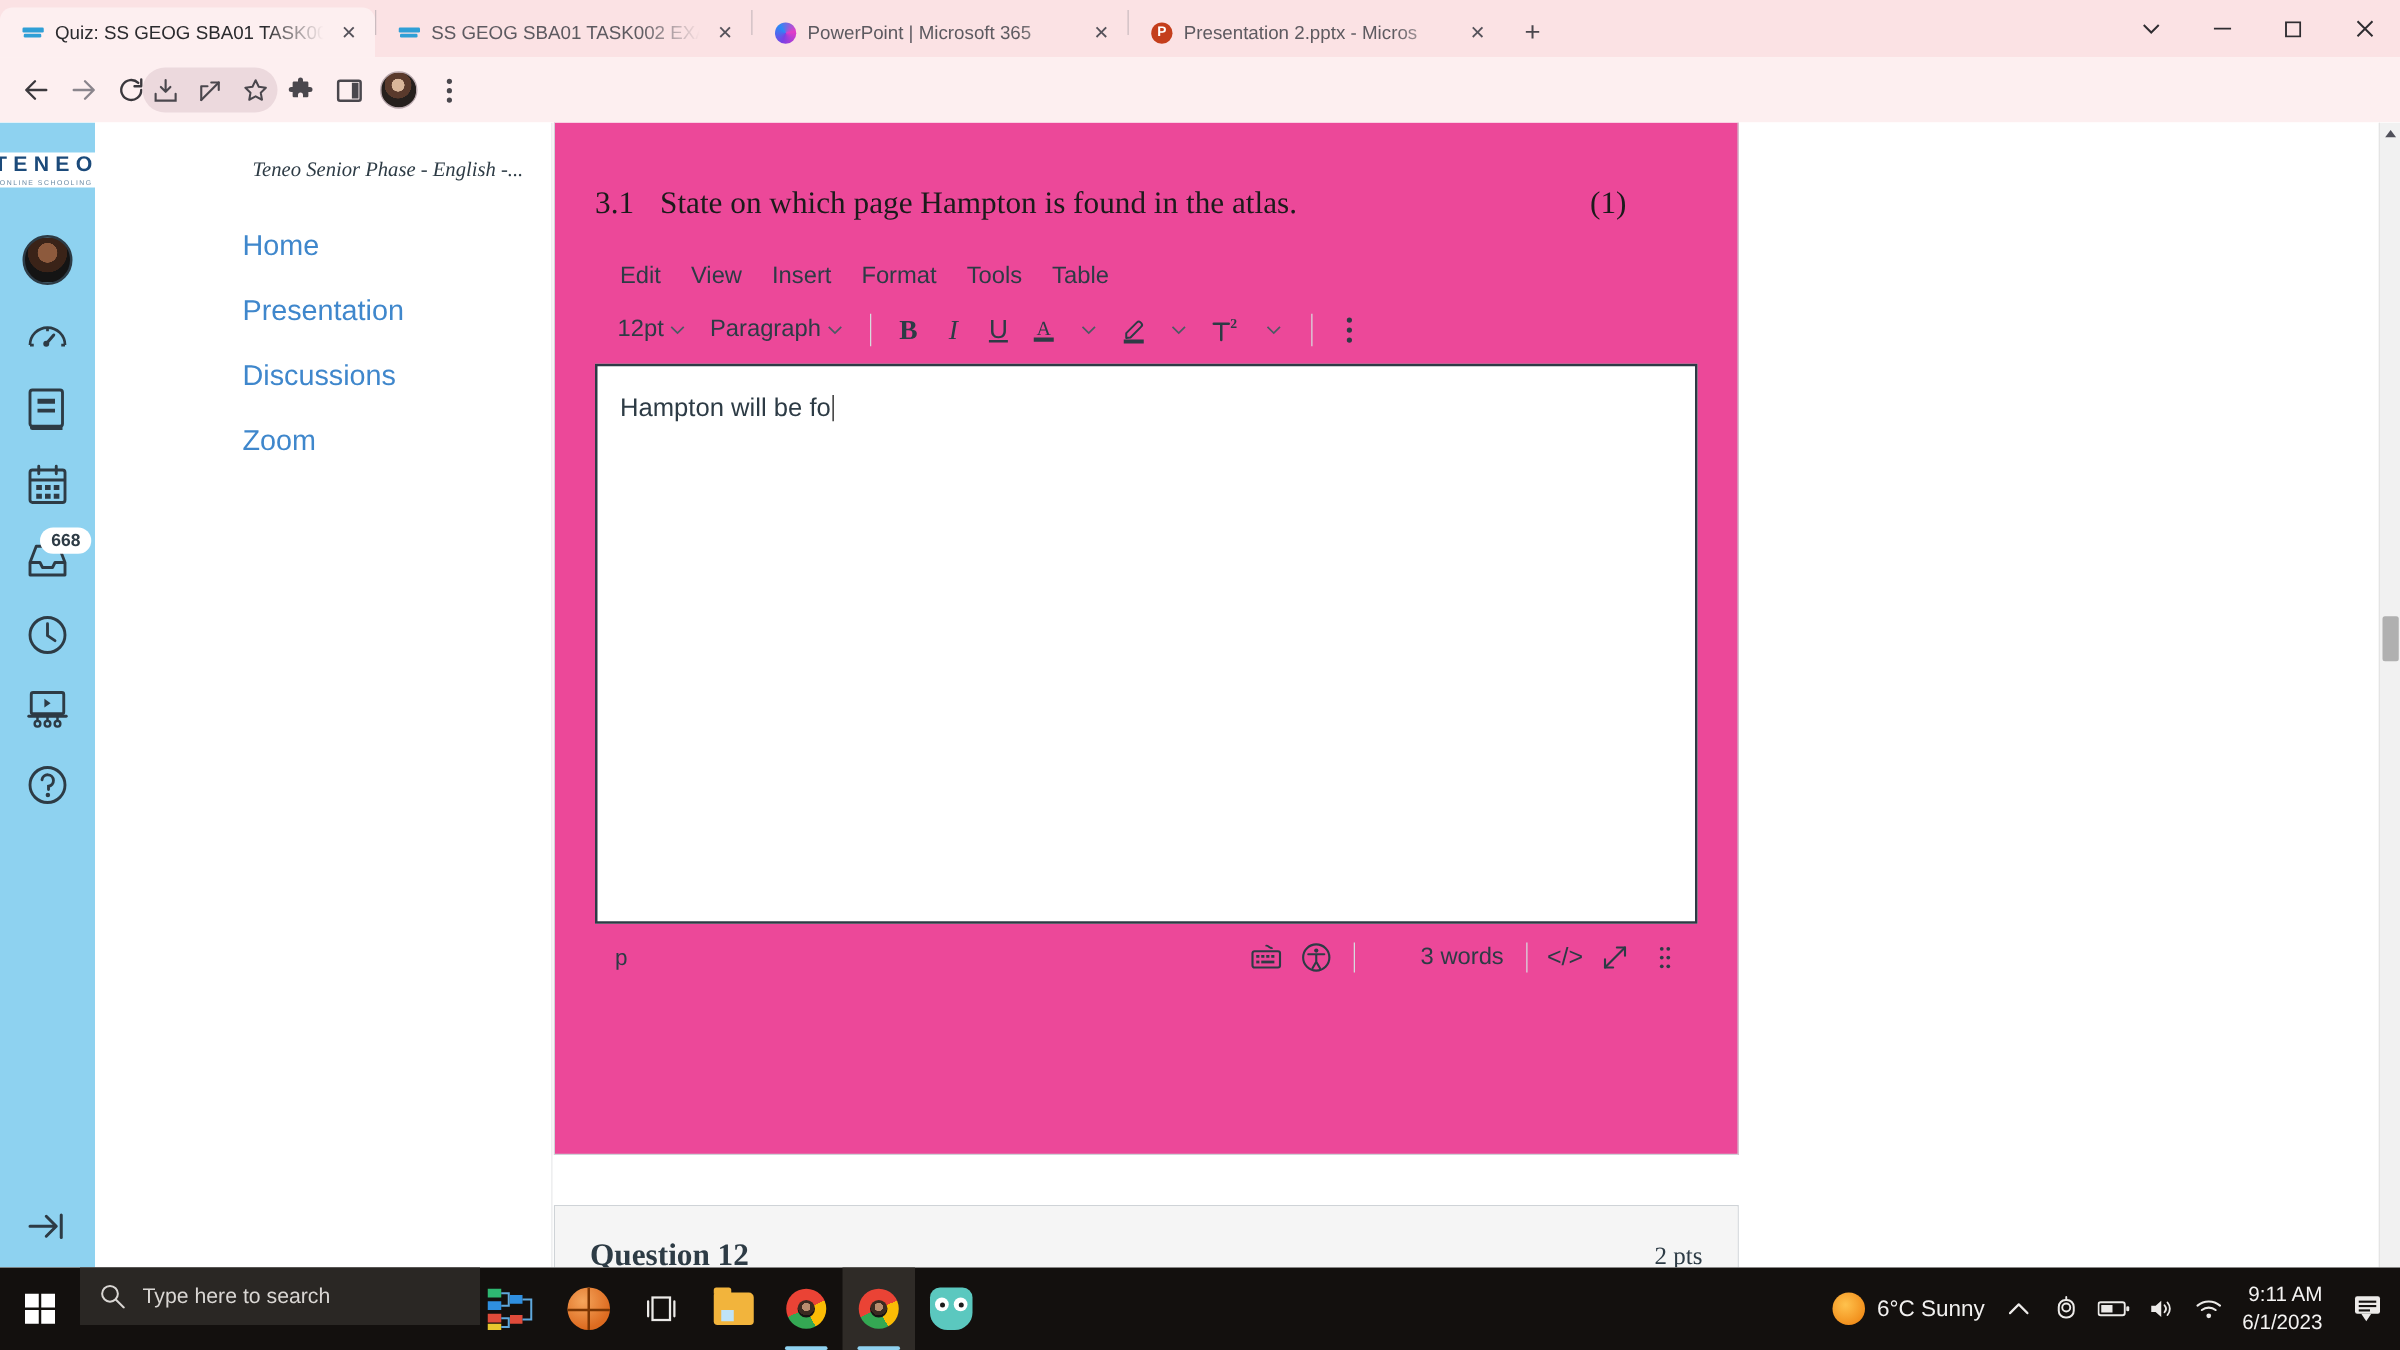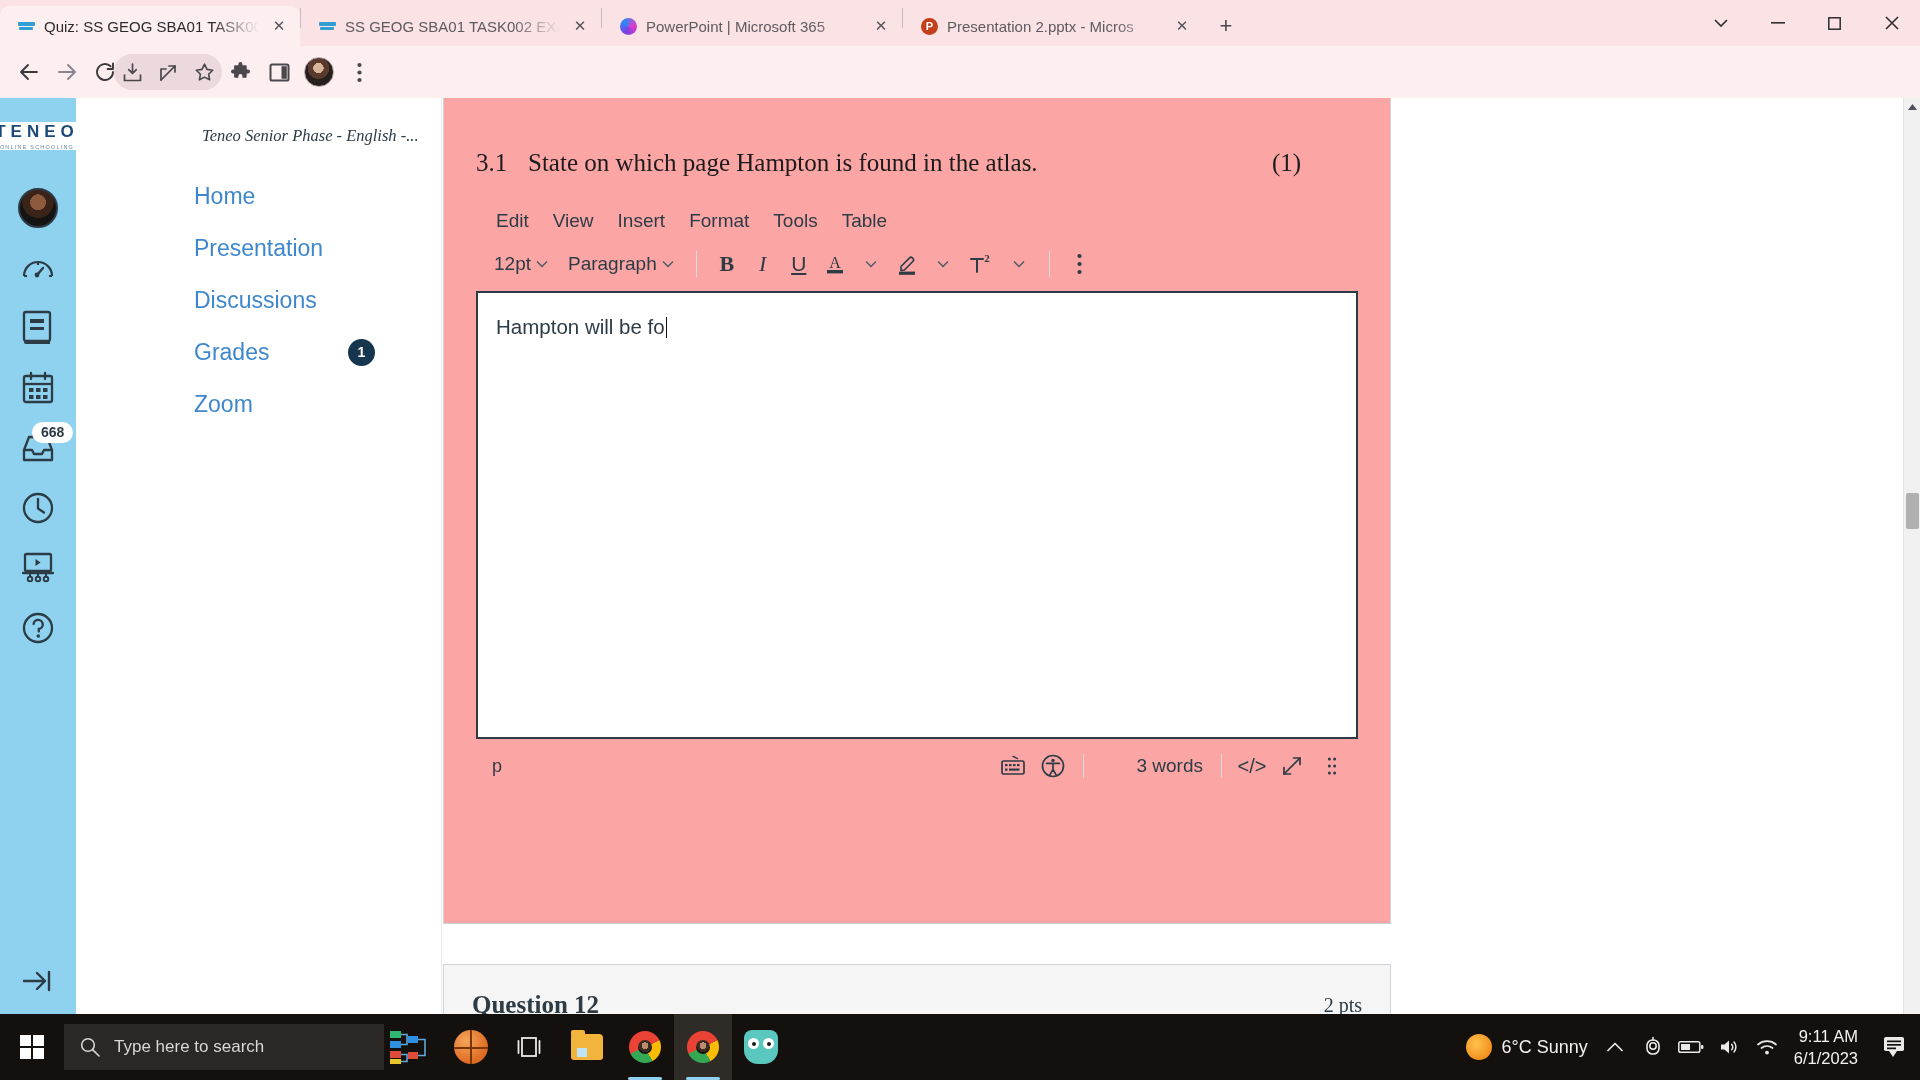--- a/index.html
+++ b/index.html
@@ -182,21 +182,21 @@
     display: flex; align-items: center; justify-content: center;
   }
 
   
   .content {
     position: absolute; left: 443px; right: 0; top: 0; bottom: 0;
     overflow: hidden; background: #fff;
   }
   .qcard {
     position: absolute; left: 0; top: -12px; width: 948px;
-    border: 1px solid #cfd3d7; background: #fca5a5;
+    border: 1px solid #cfd3d7; background: #ec4899;
     height: 838px;
   }
   .qtext {
     display: flex; align-items: baseline;
     padding: 62px 0 0 0;
     font-family: "Liberation Serif", serif;
     color: #1b1b1b;
   }
   .qnum { width: 84px; padding-left: 32px; font-size: 25px; }
   .qbody { font-size: 25px; flex: 1 1 auto; }
@@ -274,21 +274,21 @@
     color: #50505a; font-size: 9px;
   }
   .ps-thumb {
     position: absolute; left: 2px; width: 13px; top: 395px; height: 36px;
     background: #b0b0b0; border-radius: 2px;
   }
 
   
   .taskbar {
     position: absolute; left: 0; right: 0; bottom: 0; height: 66px;
-    background: #13100e; display: flex; align-items: center;
+    background: #13100e; display: flex; align-items: flex-start;
     color: #fff;
   }
   .startbtn {
     width: 64px; height: 66px; display: flex; align-items: center; justify-content: center;
   }
   .winlogo {
     width: 24px; height: 24px;
     display: grid; grid-template-columns: 1fr 1fr; grid-template-rows: 1fr 1fr; gap: 2.5px;
   }
   .winlogo i { background: #fff; display: block; }
@@ -593,24 +593,20 @@
       <div class="course-title">Teneo Senior Phase - English -...</div>
       <div class="cn-list">
         <div class="cn-item">
           <span>Home</span>
         </div>
         <div class="cn-item">
           <span>Presentation</span>
         </div>
         <div class="cn-item">
           <span>Discussions</span>
-        </div>
-        <div class="cn-item">
-          <span>Grades</span>
-          <span class="cn-badge">1</span>
         </div>
         <div class="cn-item">
           <span>Zoom</span>
         </div>
       </div>
     </div>
 
     <div class="content">
 
       <div class="qcard">

